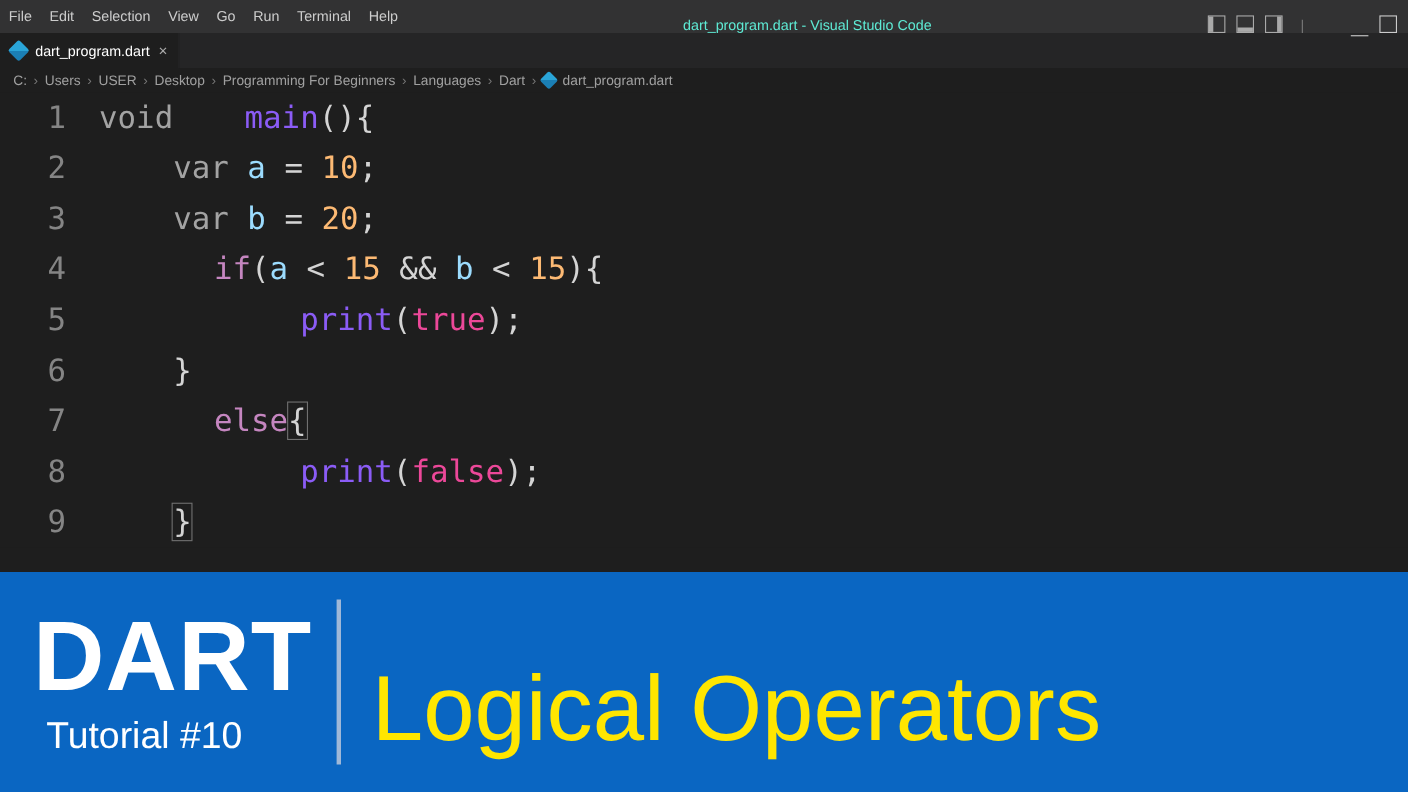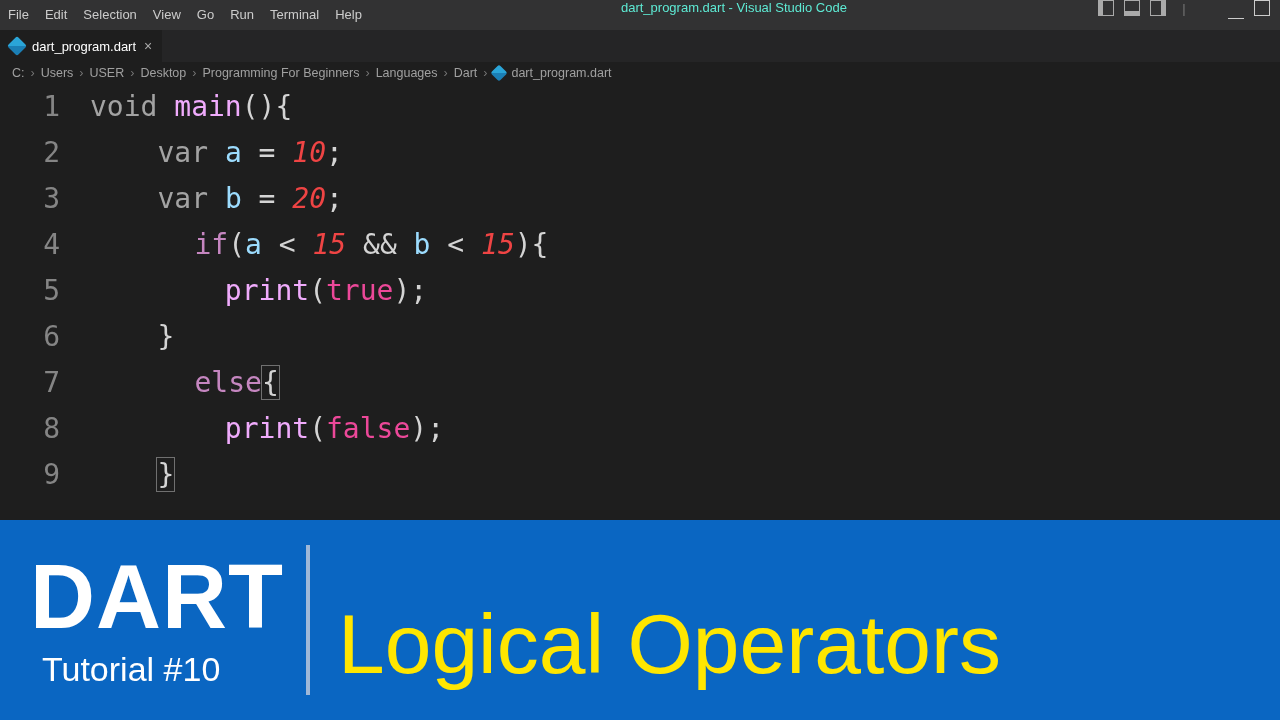--- a/index.html
+++ b/index.html
@@ -9,21 +9,21 @@
   font-family: "Segoe UI", Arial, sans-serif;
   background: #1e1e1e;
   color: #cccccc;
   overflow: hidden;
   position: relative;
 }
 .menubar {
   height: 30px;
   background: #323233;
   display: flex;
-  align-items: flex-start;
+  align-items: flex-end;
   font-size: 13px;
   color: #cccccc;
 }
 .menubar .menu-item {
   padding: 0 8px;
   line-height: 30px;
   cursor: default;
 }
 .menubar .title-center {
   flex: 1;
@@ -111,22 +111,22 @@
   padding-right: 30px;
   color: #858585;
 }
 .code {
   white-space: pre;
   position: relative;
 }
 .kw { color: #a3a3a3; }
 .kw2 { color: #c586c0; margin-left: 37px; }
 .ident { color: #9cdcfe; }
-.func { color: #f0abfc; }
-.num { color: #ef4444; font-style: italic; }
+.func { color: #8b5cf6; margin-left: 48px; }
+.num { color: #fdba74; }
 .bool { color: #ec4899; }
 .punct { color: #d4d4d4; }
 .op { color: #d4d4d4; }
 .brace-hl {
   border: 1px solid #707070;
   margin: -1px;
 }
 .banner {
   position: absolute;
   left: 0;

